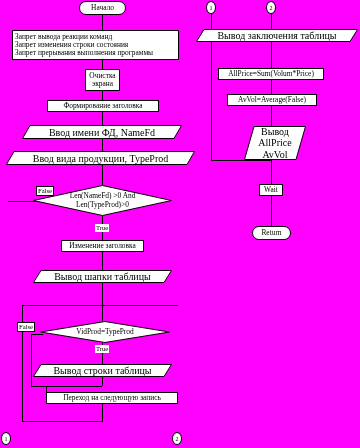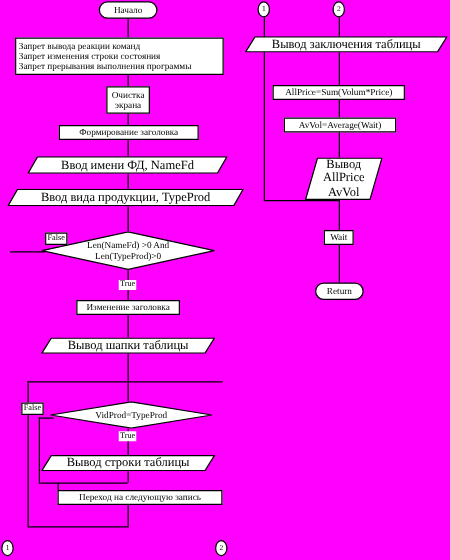--- a/index.html
+++ b/index.html
@@ -275,21 +275,21 @@
     <div class="io-label">Вывод заключения таблицы</div>
   </div>
   <div class="edge v" style="left:271px; top:42px; height:26px;"></div>
 
   <div class="node process" style="left:218px; top:68px; width:106px; height:12px;">
     <span>AllPrice=Sum(Volum*Price)</span>
   </div>
   <div class="edge v" style="left:271px; top:80px; height:14px;"></div>
 
   <div class="node process" style="left:227px; top:94px; width:90px; height:12px;">
-    <span>AvVol=Average(Wait)</span>
+    <span>AvVol=Average(False)</span>
   </div>
   <div class="edge v" style="left:271px; top:106px; height:20px;"></div>
 
   <div class="io multiline" style="left:244px; top:126px; width:62px; height:34px;">
     <svg width="62" height="34" viewBox="0 0 62 34">
       <polygon points="10,0.5 61.5,0.5 52,33.5 0.5,33.5" fill="#ffffff" stroke="#000000" stroke-width="1"></polygon>
     </svg>
     <div class="io-label">
       <span>Вывод</span>
       <span>AllPrice</span>

